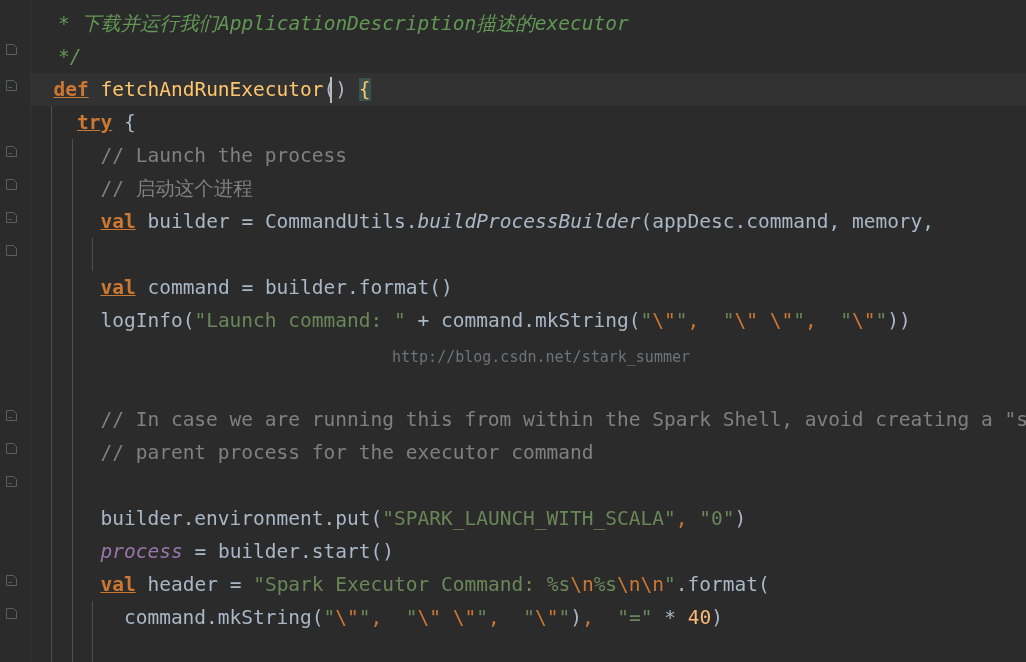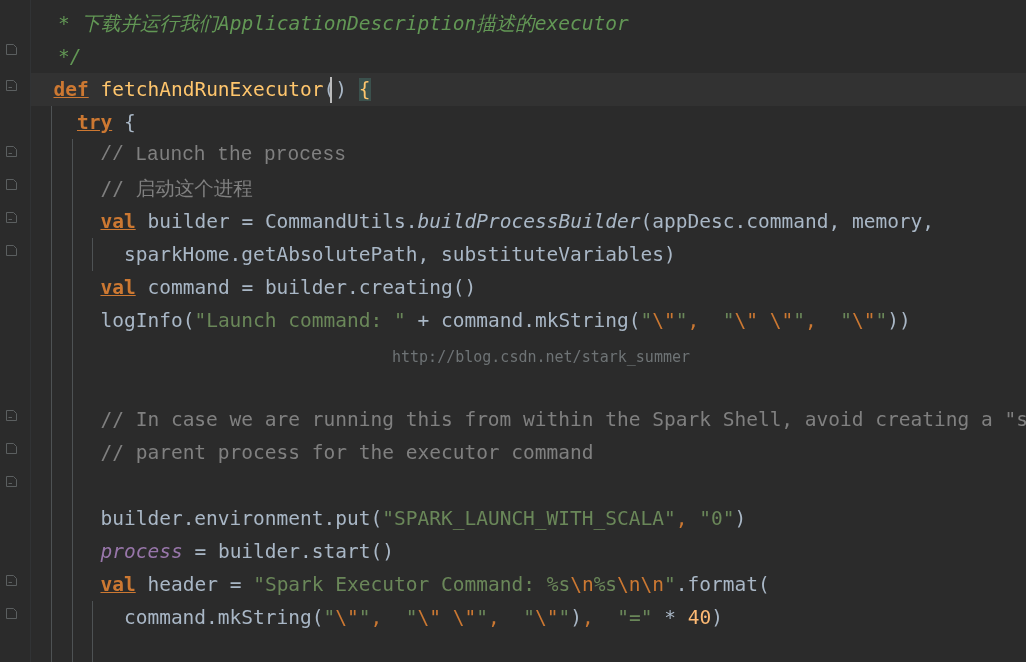--- a/index.html
+++ b/index.html
@@ -205,38 +205,35 @@
     </div>
 
     <div class="line" style="top:73px;">
       <span class="txt" style="left:30px;"><span>  </span><span class="kw">def</span><span> </span><span class="def-name">fetchAndRunExecutor</span><span class="paren">()</span><span> </span><span class="brace-hl">{</span></span>
     </div>
 
     <div class="line" style="top:106px;">
       <span class="txt" style="left:30px;"><span>    </span><span class="kw">try</span><span> </span><span class="op">{</span></span>
     </div>
 
-    <div class="line" style="top:139px;font-family:Liberation Mono, monospace;">
+    <div class="line" style="top:139px;">
       <span class="txt" style="left:30px;"><span>      </span><span class="cmt">// Launch the process</span></span>
     </div>
 
     <div class="line" style="top:172px;">
       <span class="txt" style="left:30px;"><span>      </span><span class="cmt">// 启动这个进程</span></span>
     </div>
 
     <div class="line" style="top:205px;">
       <span class="txt" style="left:30px;"><span>      </span><span class="kw">val</span><span> </span><span class="ident">builder</span><span> </span><span class="op">=</span><span> </span><span class="cls">CommandUtils</span><span>.</span><span class="static">buildProcessBuilder</span><span class="paren">(</span><span class="ident">appDesc.command, memory,</span></span>
     </div>
 
-    <div class="line" style="top:238px;">
-      <span class="txt" style="left:30px;"><span>        </span><span class="ident">sparkHome.getAbsolutePath, substituteVariables)</span></span>
-    </div>
 
     <div class="line" style="top:271px;">
-      <span class="txt" style="left:30px;"><span>      </span><span class="kw">val</span><span> </span><span class="ident">command</span><span> </span><span class="op">=</span><span> </span><span class="ident">builder.creating()</span></span>
+      <span class="txt" style="left:30px;"><span>      </span><span class="kw">val</span><span> </span><span class="ident">command</span><span> </span><span class="op">=</span><span> </span><span class="ident">builder.format()</span></span>
     </div>
 
     <div class="line" style="top:304px;">
       <span class="txt" style="left:30px;"><span>      </span><span class="ident">logInfo</span><span class="paren">(</span><span class="str">"</span><span class="str">Launch command: </span><span class="str">"</span><span> </span><span class="op">+</span><span> </span><span class="ident">command.mkString</span><span class="paren">(</span><span class="str">"</span><span class="esc">\"</span><span class="str">"</span><span class="punct">,</span><span>  </span><span class="str">"</span><span class="esc">\" \"</span><span class="str">"</span><span class="punct">,</span><span>  </span><span class="str">"</span><span class="esc">\"</span><span class="str">"</span><span class="paren">))</span></span>
     </div>
 
     <div class="line" style="top:344px; font-size:15px; line-height:27px;margin-left:40px;">
       <span class="txt" style="left:352px;"><span class="watermark">http://blog.csdn.net/stark_summer</span></span>
     </div>
 

